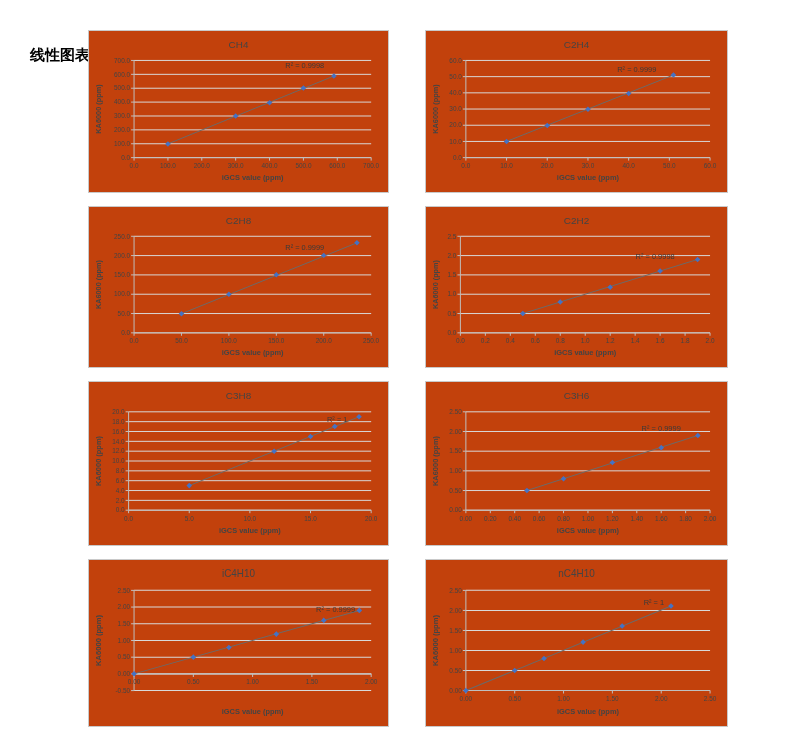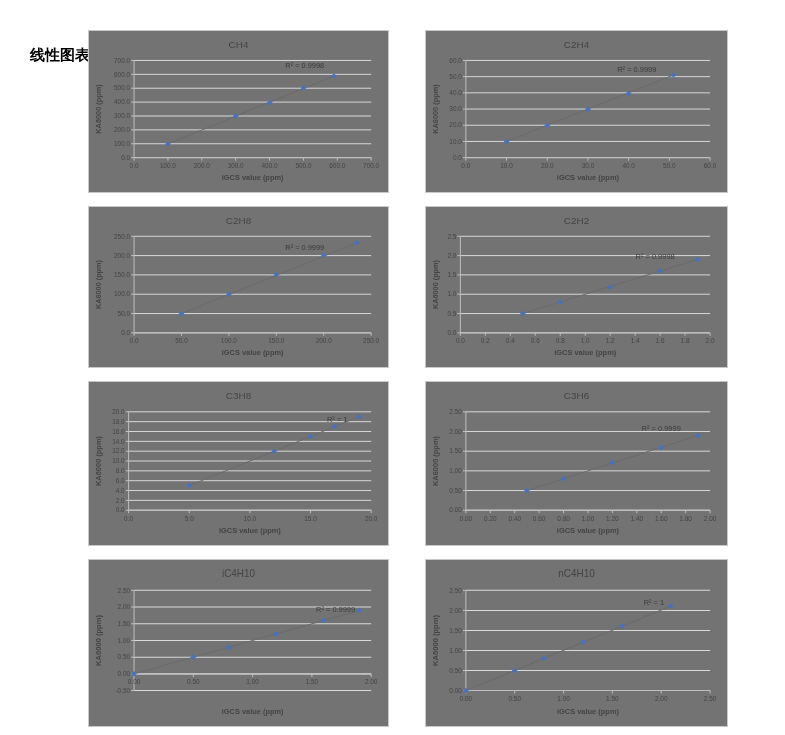--- a/index.html
+++ b/index.html
@@ -12,21 +12,21 @@
     font-size:15px;font-weight:bold;color:#000;margin-top:40px;
   }
   .charts-grid{
     position:absolute;left:88px;top:30px;
     display:grid;
     grid-template-columns:301px 303px;
     grid-template-rows:163px 162px 165px 168px;
     column-gap:36px;row-gap:13px;
   }
   .card{
-    border:1px solid #c9c9c9;background:#737373;box-sizing:border-box;text-decoration:underline;
+    border:1px solid #c9c9c9;background:#c2410c;box-sizing:border-box;text-decoration:underline;
   }
   .card svg{display:block;width:100%;height:100%}
   text{font-family:"Liberation Sans","DejaVu Sans",sans-serif}
 </style>
 </head>
 <body>
 
 <div class="page-title">线性图表</div>
 
 <div class="charts-grid">

